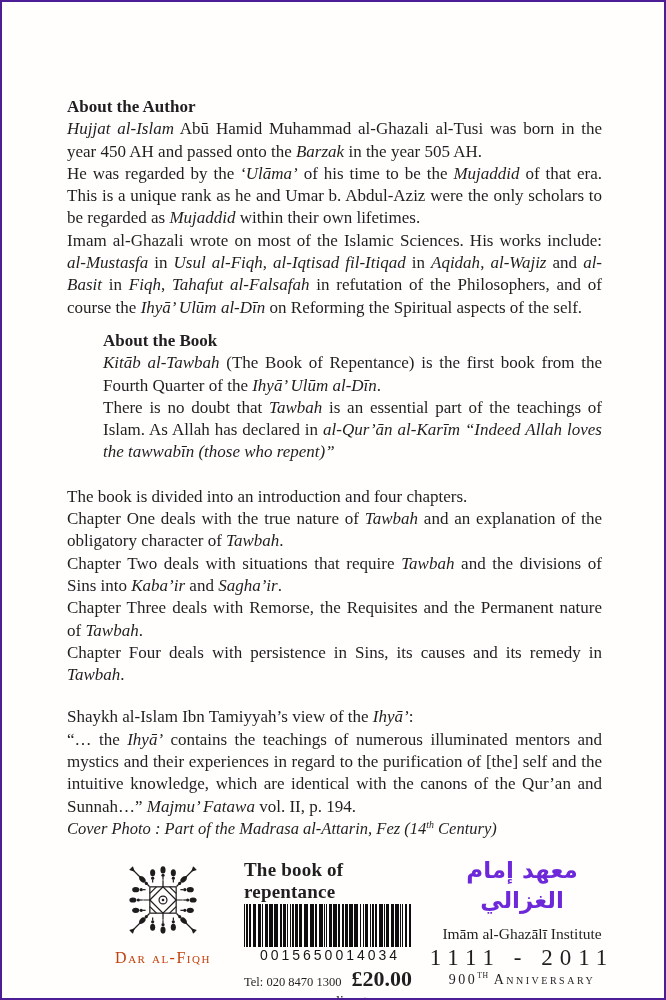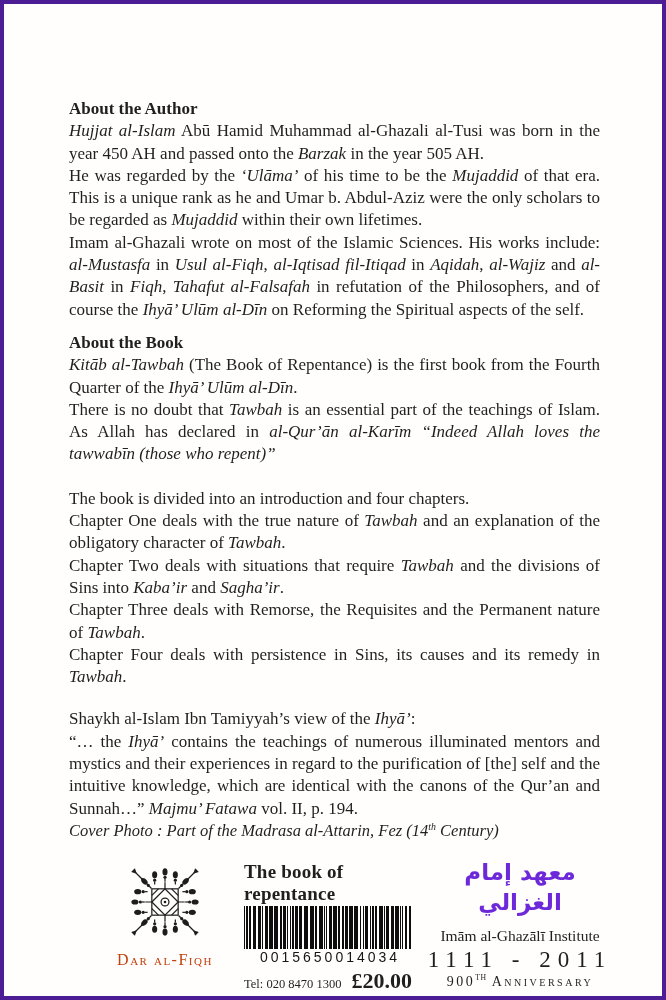--- a/index.html
+++ b/index.html
@@ -1,35 +1,35 @@
 <!DOCTYPE html>
 <html><head>
 <meta charset="utf-8">
 <style>
   html, body { margin: 0; padding: 0; background: #ffffff; }
   .page {
     width: 666px; height: 1000px; box-sizing: border-box;
-    border: 4px solid #4c1d95;
+    border: 2px solid #4c1d95;
     background: #fffefd;
     color: #1f1f1f;
     font-family: "Liberation Serif", "DejaVu Serif", serif;
     overflow: hidden;
     position: relative;
   }
   .content {
     padding: 94px 62px 0 65px;
     font-size: 17px;
     line-height: 22.3px;
     text-align: justify;
   }
   .content h2 {
     font-size: 17px; font-weight: bold; margin: 0; text-align: left;
   }
   .content p { margin: 0; }
-  .sec-book     { margin-top: 11px; }
+  .sec-book     { margin-top: 11px; margin-left: 36px; }
   .sec-chapters { margin-top: 22px; }
   .sec-tamiyyah { margin-top: 20px; }
   .cover-photo  { margin-top: 20px; font-style: italic; font-size: 16.5px; text-align: left; }
   sup { font-size: 0.6em; vertical-align: super; line-height: 0; }
 
   .footer {
     margin-top: 13px;
     padding: 0 42px 0 86px;
     display: flex;
     justify-content: space-between;

